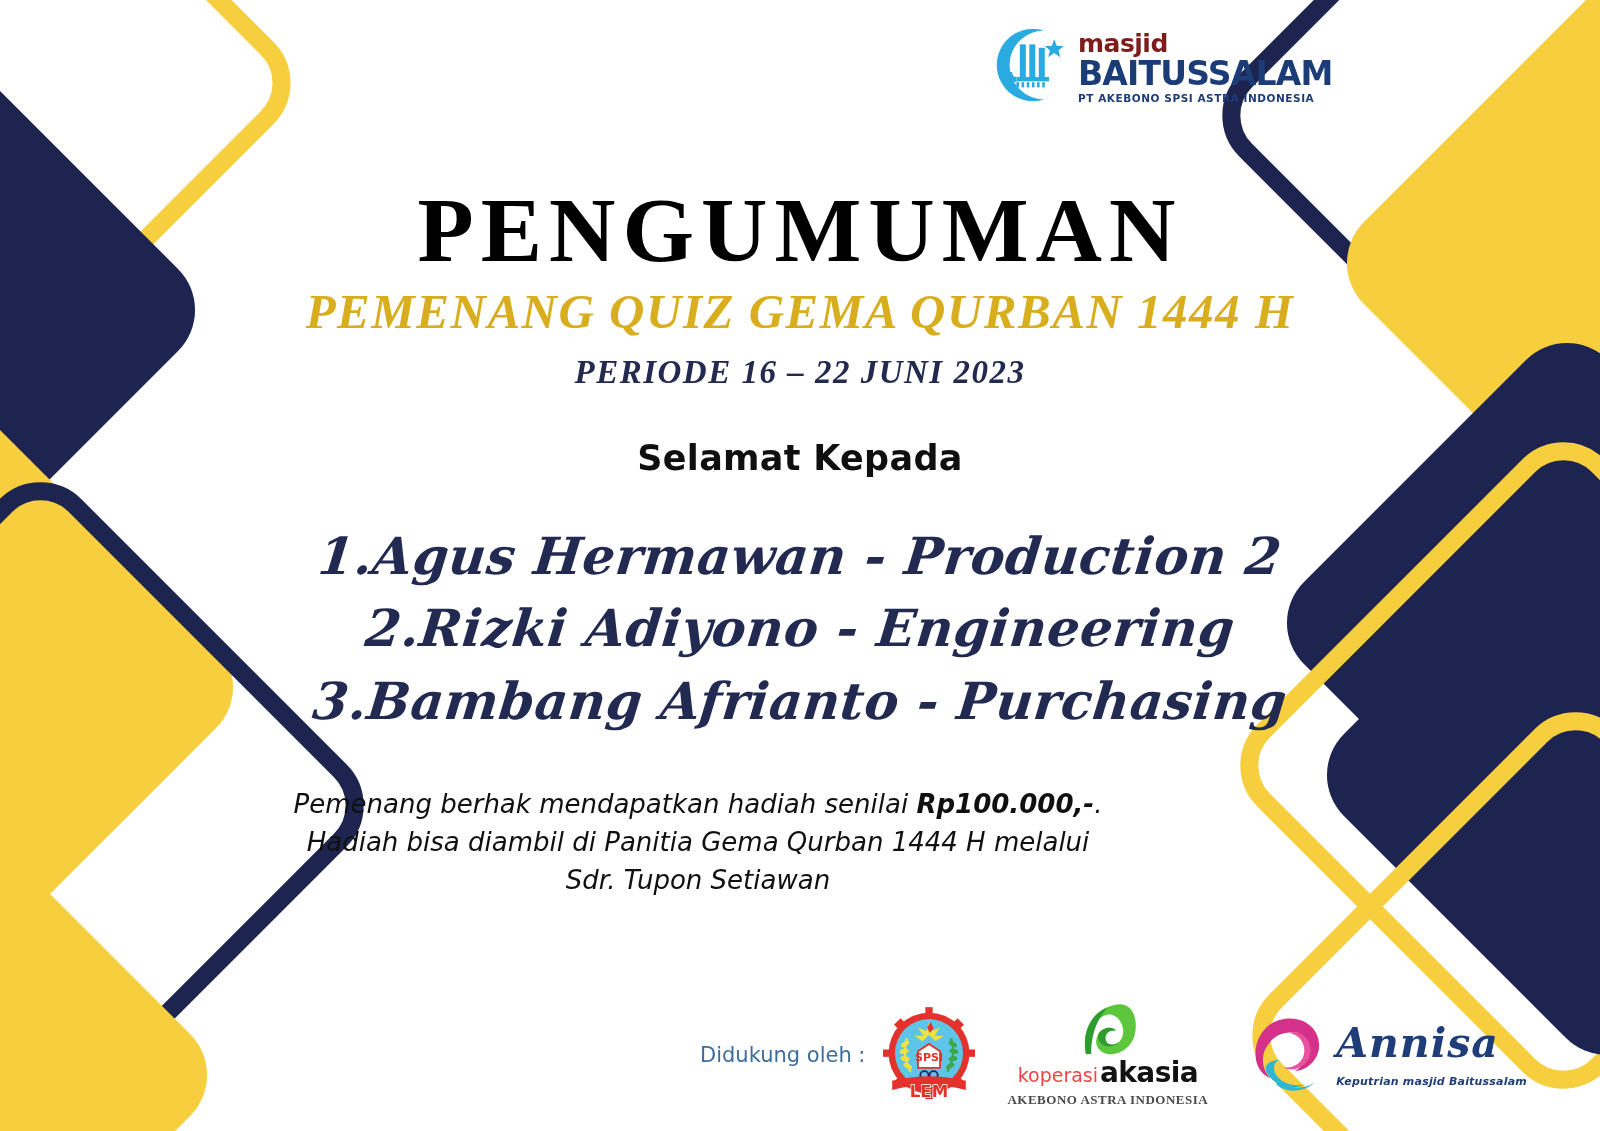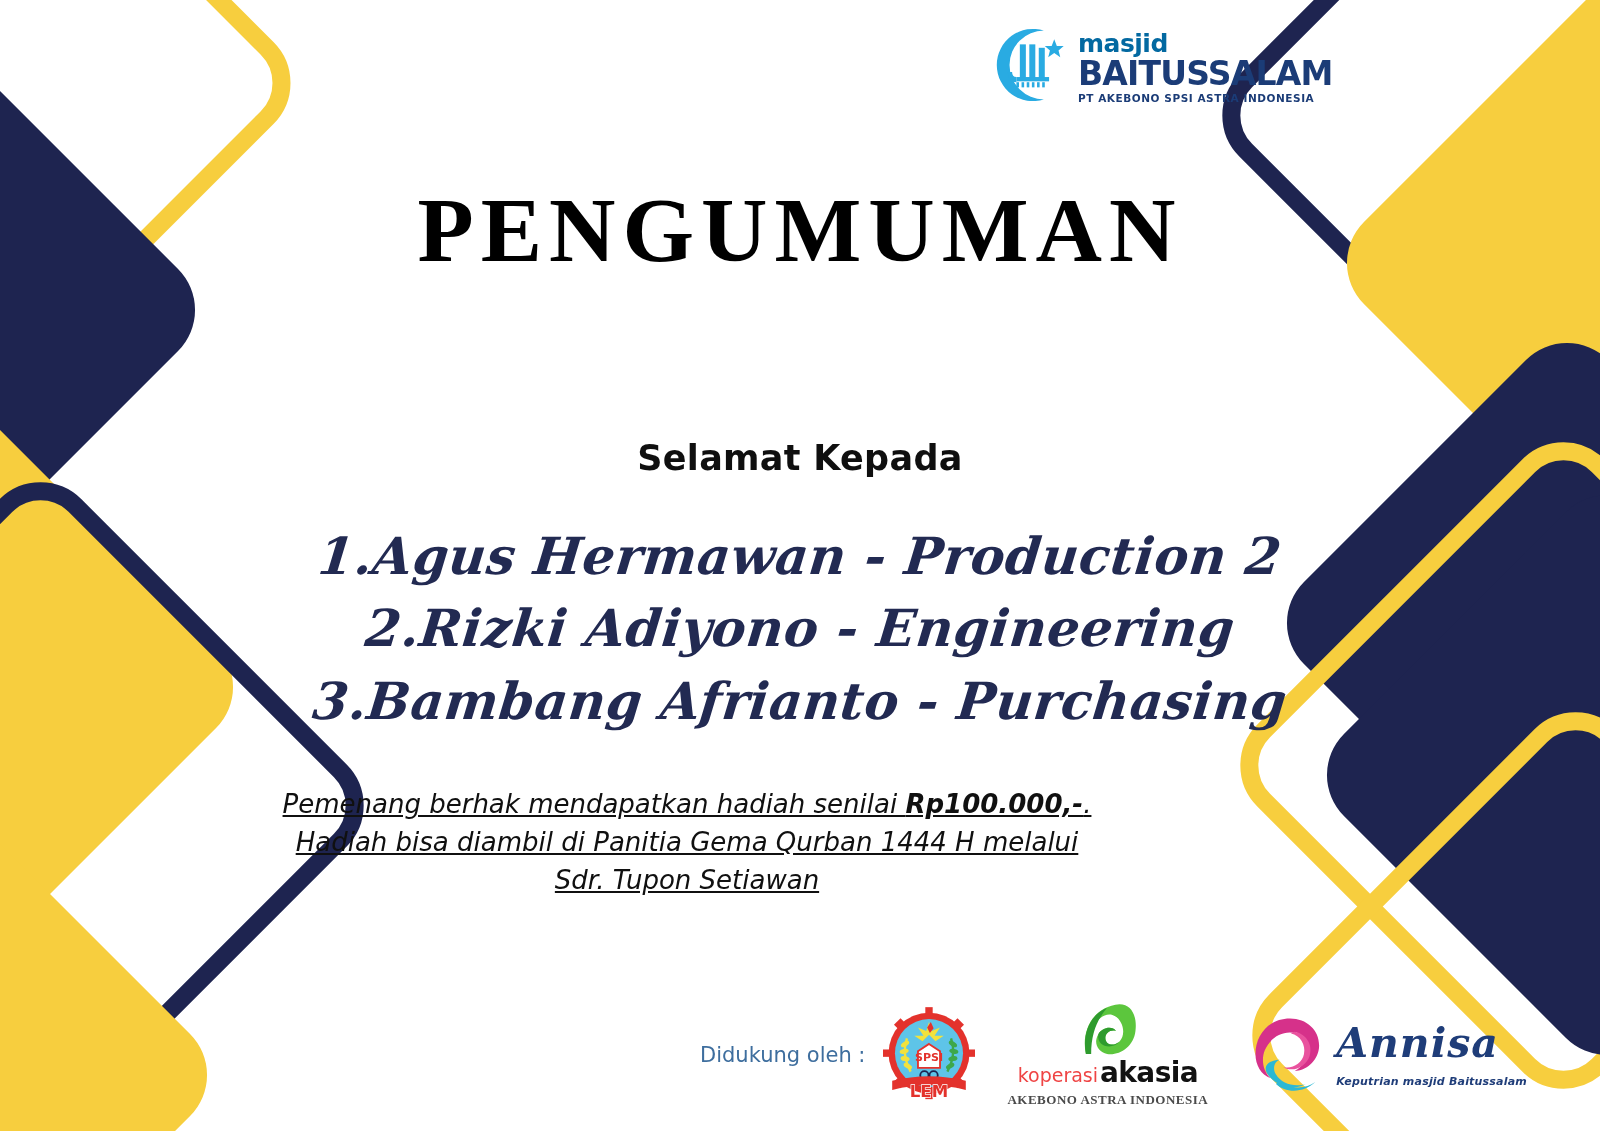--- a/index.html
+++ b/index.html
@@ -122,21 +122,21 @@
     display: flex;
     align-items: center;
     gap: 10px;
   }
   .masjid-mark { width: 86px; height: 86px; flex: none; }
   .masjid-text { line-height: 1; padding-top: 4px; }
   .masjid-top {
     font-family: "DejaVu Sans", sans-serif;
     font-size: 25px;
     font-weight: bold;
-    color: #0369a1;
+    color: #7f1d1d;
     letter-spacing: -0.5px;
     margin-bottom: 1px;
   }
   .masjid-main {
     font-family: "DejaVu Sans", sans-serif;
     font-size: 33px;
     font-weight: bold;
     color: #1B3C77;
     letter-spacing: -0.8px;
     margin-bottom: 3px;
@@ -210,29 +210,28 @@
     font-size: 51px;
     color: #222A52;
     letter-spacing: 0.5px;
     line-height: 1.42;
     transform: skewX(-6deg);
   }
 
   
   .note {
     position: absolute;
-    left: 5px; top: 786px;
+    left: 16px; top: 786px;
     width: 1364px;
     text-align: center;
     font-family: "DejaVu Sans", sans-serif;
     font-style: italic;
     font-size: 26px;
     color: #101010;
     line-height: 1.46;
-    text-decoration: underline;
   }
   .note b { font-weight: bold; }
 
   
   .footer {
     position: absolute;
     left: 700px; top: 1000px;
     width: 700px;
     height: 110px;
     display: flex;
@@ -333,20 +332,22 @@
     </svg>
     <div class="masjid-text">
       <div class="masjid-top">masjid</div>
       <div class="masjid-main">BAITUSSALAM</div>
       <div class="masjid-sub">PT AKEBONO SPSI ASTRA INDONESIA</div>
     </div>
   </div>
 
   <div class="title-block">
     <div class="title-main">PENGUMUMAN</div>
+    <div class="title-sub">PEMENANG QUIZ GEMA QURBAN 1444 H</div>
+    <div class="title-period">PERIODE  16 – 22 JUNI 2023</div>
   </div>
 
   <div class="congrats">Selamat Kepada</div>
 
   <div class="winners">
     <div class="winner-line">1.Agus Hermawan - Production 2</div>
     <div class="winner-line">2.Rizki Adiyono - Engineering</div>
     <div class="winner-line">3.Bambang Afrianto - Purchasing</div>
   </div>
 

